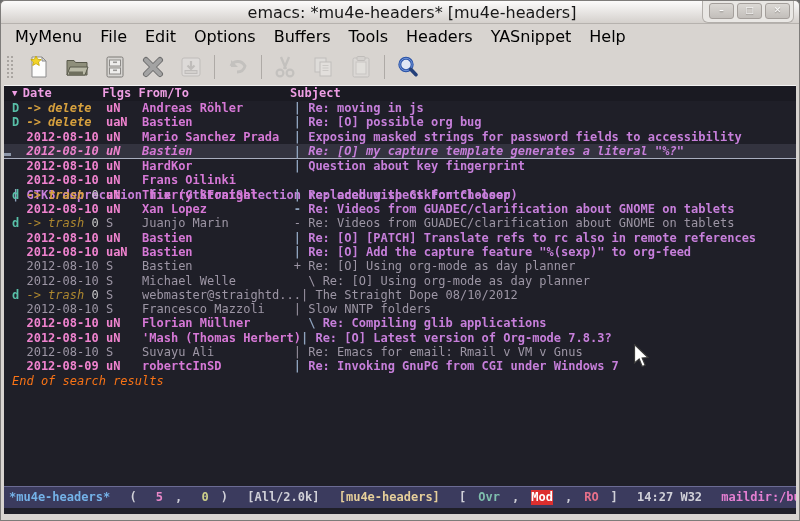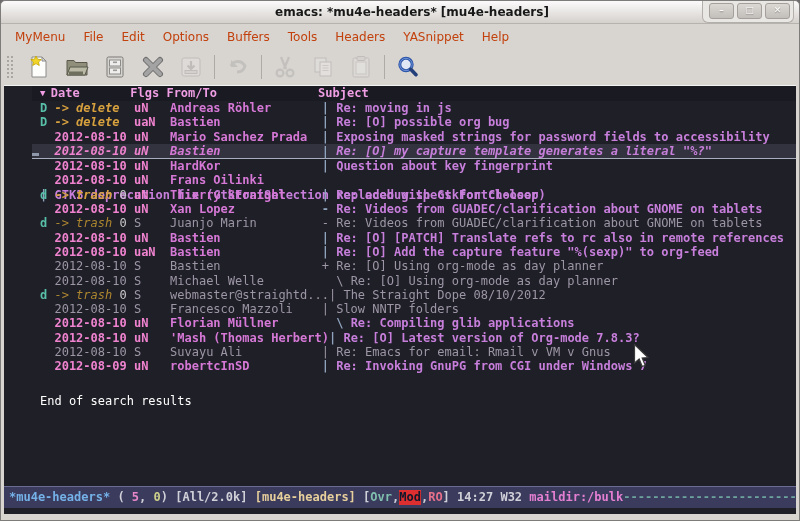--- a/index.html
+++ b/index.html
@@ -3,72 +3,72 @@
 <meta charset="utf-8">
 <style>
   html,body{margin:0;padding:0;background:#6b6b6b;}
   .window{position:relative;width:800px;height:521px;background:#d8d4d0;
     border:1px solid #7e7c7a;box-sizing:border-box;border-radius:5px 5px 0 0;
     font-family:"DejaVu Sans",sans-serif;overflow:hidden;}
   
   .titlebar{height:22px;background:linear-gradient(#fcfbfb,#d4d0cc);
     border-bottom:1px solid #b6b2ae;display:flex;align-items:center;justify-content:center;
     position:relative;border-radius:5px 5px 0 0;}
-  .title{font-size:12px;font-weight:bold;color:#181818;margin-left:24px;}
+  .title{font-size:16px;font-weight:normal;color:#181818;margin-left:24px;}
   .win-controls{position:absolute;right:5px;top:0;display:flex;align-items:flex-start;
     background:#e9e7e4;border:1px solid #b2aeaa;border-top:none;border-radius:0 0 6px 6px;padding:2px 3px 3px;}
   .win-btn{width:23px;height:14px;margin-left:3px;background:linear-gradient(#dbd8d4,#c2beba);
     border:1px solid #a49f9b;border-radius:3px;color:#fdfdfd;font-size:9px;line-height:12px;
     text-align:center;font-weight:bold;text-shadow:0 1px 1px #8d8984;}
   
-  .menubar{height:24px;display:flex;align-items:flex-end;padding-left:5px;font-size:12px;color:#c2410c;}
+  .menubar{height:24px;display:flex;align-items:center;padding-left:5px;font-size:16px;color:#000000;}
   .menu-item{padding:4px 9px;cursor:default;}
   
   .toolbar{height:38px;display:flex;align-items:center;padding-left:3px;}
   .grip{width:7px;height:24px;margin:0 7px 0 2px;
     background-image:radial-gradient(#a9a5a1 1px,transparent 1.2px);background-size:4px 4px;}
   .tool-btn{width:38px;height:32px;display:flex;align-items:center;justify-content:center;}
   .tool-btn.disabled{opacity:.32;filter:grayscale(70%);}
   .tb-sep{width:1px;height:24px;background:#aeaaa6;margin:0 4px;}
   
   .panel{position:absolute;left:3px;right:3px;top:84px;bottom:6px;background:#1f1f28;
     border-top:1px solid #f2f2f2;overflow:hidden;
-    font-family:"DejaVu Sans Mono",monospace;font-size:12px;line-height:14.3px;padding-left:28px;}
+    font-family:"DejaVu Sans Mono",monospace;font-size:12px;line-height:14.3px;}
   .header-line{height:15px;background:#1a1a22;color:#ef9ee4;font-weight:bold;padding-left:8px;white-space:pre;}
   .hl-tri{font-size:9px;vertical-align:1px;}
   .c-mark{display:inline-block;width:2ch;white-space:pre;}
   .c-date{display:inline-block;width:11ch;white-space:pre;}
   .c-flags{display:inline-block;width:5ch;white-space:pre;}
   .c-name{display:inline-block;min-width:21ch;white-space:pre;}
   .c-subj{white-space:pre;}
   .row{height:14.3px;padding-left:8px;position:relative;}
   .row.unread{font-weight:bold;}
   .unread .date,.unread .flags{color:#f083cf;}
   .unread .from{color:#d678d6;}
   .unread .subject{color:#c77fdb;}
   .unread .prefix{color:#8fa3bd;}
   .read .date,.read .flags,.read .from,.read .subject,.read .prefix{color:#9d96a5;}
   .mark{color:#58bfa8;font-weight:bold;}
   .marklabel{color:#d7a13e;font-style:italic;font-weight:bold;}
   .read .marklabel{color:#ad872f;font-weight:normal;}
   .extra{color:#c9c9c9;font-weight:normal;}
   .row.current{background:#33333f;border-bottom:1px solid #a9aebf;font-style:italic;}
   .cursor-dash{position:absolute;left:0;top:9px;width:7px;height:3px;background:#8f98ab;}
-  .end-line{padding-left:8px;color:#ffffff;white-space:pre;margin-top:20px;}
+  .end-line{padding-left:8px;color:#f97316;font-style:italic;white-space:pre;}
   
   .modeline{position:absolute;left:0;right:0;bottom:6px;height:21px;background:#3b3b5e;
     border-top:1px solid #6b6b94;display:flex;align-items:center;padding-left:5px;
-    font-weight:bold;white-space:pre;overflow:hidden;color:#d0d0d8;}
+    font-weight:bold;white-space:pre;overflow:hidden;color:#d0d0d8;gap:12px;}
   .ml-bufname{color:#74b2e8;}
   .ml-plain{color:#d0d0d8;}
   .ml-num-pink{color:#e887c8;}
   .ml-num-yellow{color:#cdd08a;}
   .ml-tan{color:#e6cf9a;}
   .ml-teal{color:#7fbfae;}
-  .ml-mod-badge{color:#0f172a;background:#dd2f2f;}
+  .ml-mod-badge{color:#ffffff;background:#dd2f2f;}
   .ml-rose{color:#e8708a;}
   .ml-maildir{color:#e57fd2;}
   .ml-dashes{color:#6da39d;}
   .echo-area{position:absolute;left:0;right:0;bottom:0;height:6px;background:#1f1f28;}
   .mouse-cursor{position:absolute;left:632px;top:343px;z-index:20;pointer-events:none;}
 </style>
 </head>
 <body>
 
 <div class="window">

